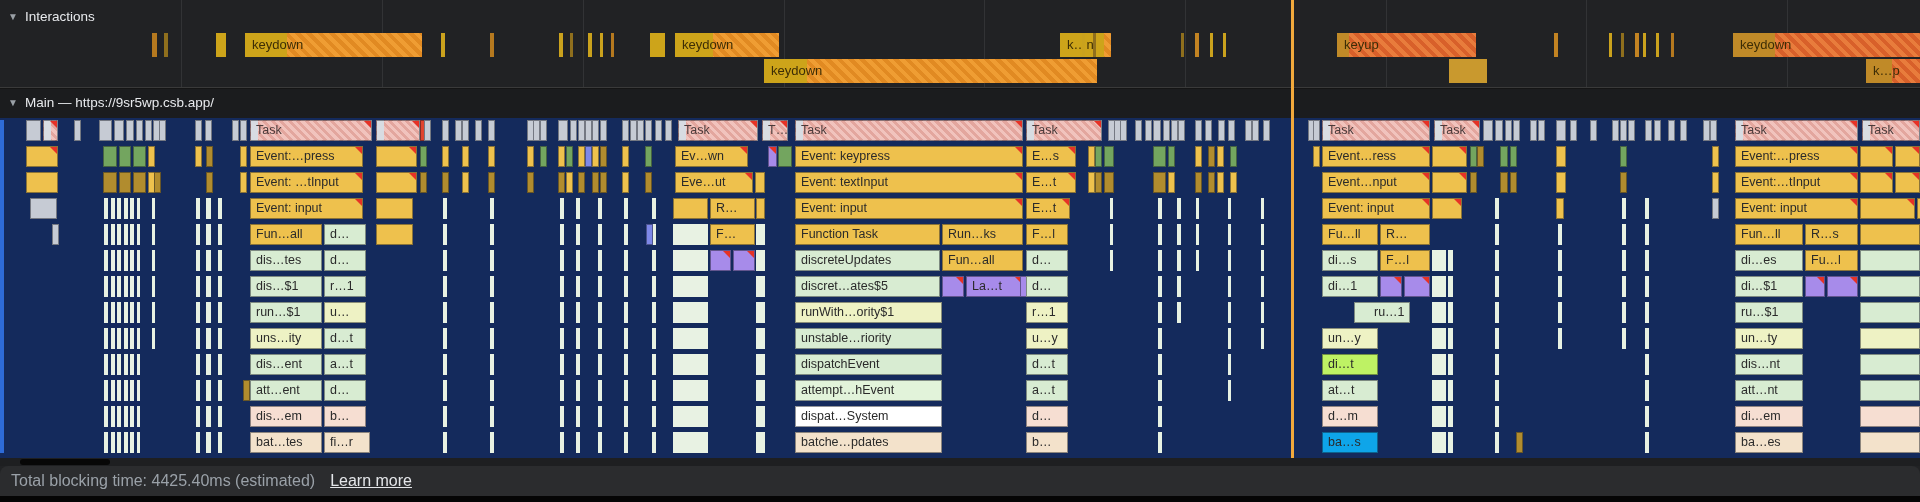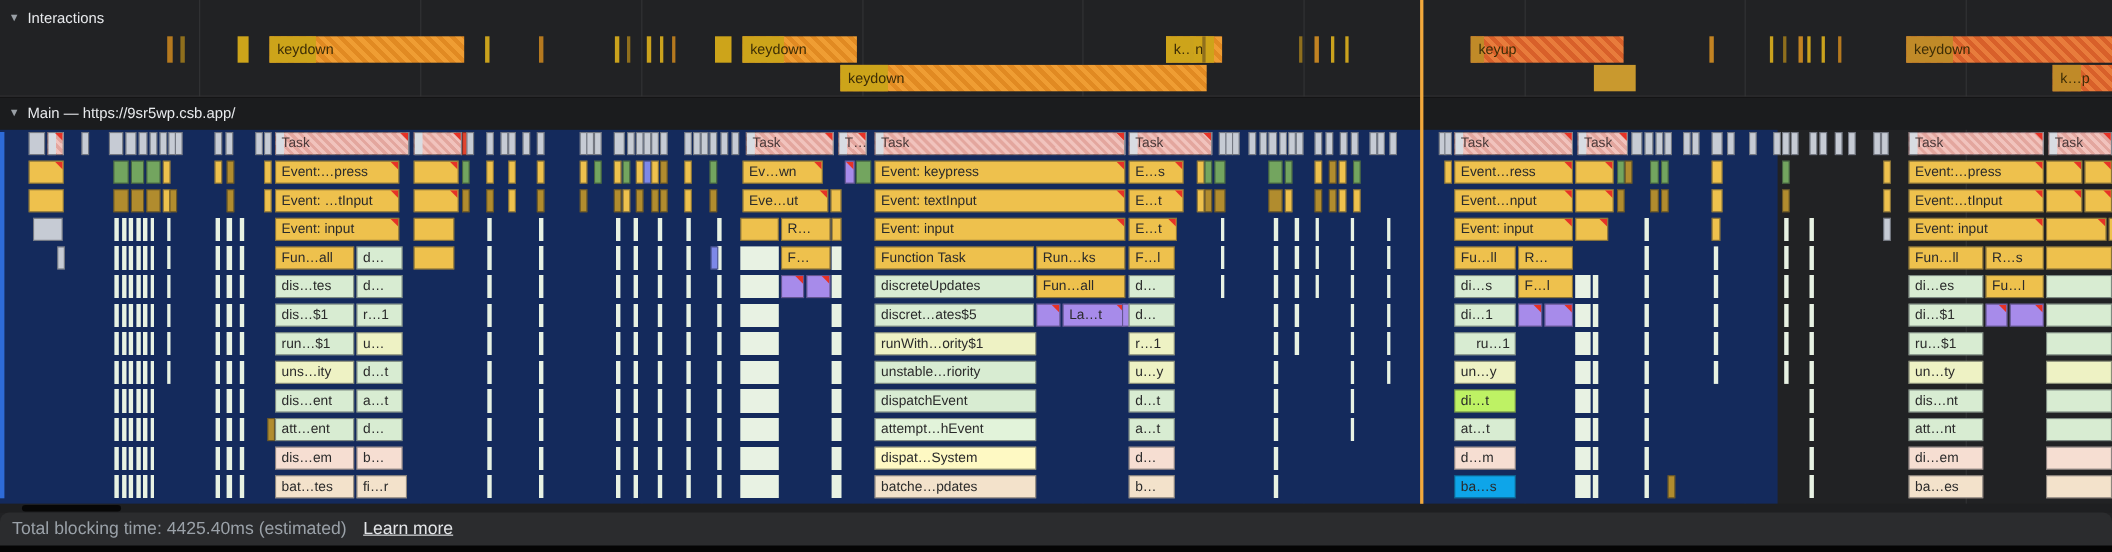--- a/index.html
+++ b/index.html
@@ -35,21 +35,21 @@
   .ib.ku{
     background-image:
       linear-gradient(90deg,#c08a28 0,#c08a28 var(--lead,0px),rgba(0,0,0,0) var(--lead,0px)),
       repeating-linear-gradient(45deg,#e87c3c 0 4px,#d8602a 4px 8px);
   }
   .ib.tan{background:#c9992e;}
   .itick{position:absolute;height:24px;z-index:3;}
   .ix-sep{position:absolute;left:0;top:87px;width:1920px;height:1px;background:#3a3a3a;z-index:2;}
   
   .flame{
-    position:absolute;left:0;top:117px;width:1616px;height:341px;
+    position:absolute;left:0;top:117px;width:1920px;height:341px;
     background:#142a5c;z-index:1;
   }
   .fb{
     position:absolute;height:21px;line-height:19px;font-size:12.5px;
     color:#2a2a2a;padding-left:5px;box-sizing:border-box;
     border:1px solid rgba(15,20,30,.45);
     overflow:hidden;white-space:nowrap;z-index:3;
   }
   .fb.c-task{
     background-image:
@@ -320,21 +320,21 @@
       <div class="fb c-ev" style="left: 942px; top: 133px; width: 81px; background: rgb(238, 193, 77);">Fun…all</div>
       <div class="fb c-g" style="left: 795px; top: 159px; width: 145px; background: rgb(216, 236, 210);">discret…ates$5</div>
       <div class="fb c-pu" style="left: 942px; top: 159px; width: 22px; background: rgb(167, 139, 234);">
         <span class="tri"></span>
       </div>
       <div class="fb c-pu" style="left: 966px; top: 159px; width: 57px; background: rgb(167, 139, 234);">La…t<span class="tri"></span></div>
       <div class="fb c-y" style="left: 795px; top: 185px; width: 147px; background: rgb(238, 242, 196);">runWith…ority$1</div>
       <div class="fb c-g" style="left: 795px; top: 211px; width: 147px; background: rgb(216, 236, 210);">unstable…riority</div>
       <div class="fb c-g" style="left: 795px; top: 237px; width: 147px; background: rgb(216, 236, 210);">dispatchEvent</div>
       <div class="fb c-m" style="left: 795px; top: 263px; width: 147px; background: rgb(226, 243, 218);">attempt…hEvent</div>
-      <div class="fb c-p" style="left: 795px; top: 289px; width: 147px; background: #fef9c3;">dispat…System</div>
+      <div class="fb c-p" style="left: 795px; top: 289px; width: 147px; background: #ffffff;">dispat…System</div>
       <div class="fb c-t" style="left: 795px; top: 315px; width: 147px; background: rgb(243, 226, 203);">batche…pdates</div>
       <div class="fb c-task" style="left: 1026px; top: 3px; width: 76px;">Task<span class="tri"></span></div>
       <div class="fb c-ev" style="left: 1026px; top: 29px; width: 50px; background: rgb(238, 193, 77);">E…s<span class="tri"></span></div>
       <div class="fb c-ev" style="left: 1026px; top: 55px; width: 50px; background: rgb(238, 193, 77);">E…t<span class="tri"></span></div>
       <div class="fb c-ev" style="left: 1026px; top: 81px; width: 44px; background: rgb(238, 193, 77);">E…t<span class="tri"></span></div>
       <div class="fb c-ev" style="left: 1026px; top: 107px; width: 42px; background: rgb(238, 193, 77);">F…l</div>
       <div class="fb c-g" style="left: 1026px; top: 133px; width: 42px; background: rgb(216, 236, 210);">d…</div>
       <div class="fb c-pu" style="left: 1020px; top: 159px; width: 5px; background: rgb(167, 139, 234);"></div>
       <div class="fb c-g" style="left: 1026px; top: 159px; width: 42px; background: rgb(216, 236, 210);">d…</div>
       <div class="fb c-y" style="left: 1026px; top: 185px; width: 42px; background: rgb(238, 242, 196);">r…1</div>
@@ -409,21 +409,21 @@
       <div class="fb c-ev" style="left: 1380px; top: 107px; width: 50px; background: rgb(238, 193, 77);">R…</div>
       <div class="fb c-g" style="left: 1322px; top: 133px; width: 56px; background: rgb(216, 236, 210);">di…s</div>
       <div class="fb c-ev" style="left: 1380px; top: 133px; width: 50px; background: rgb(238, 193, 77);">F…l</div>
       <div class="fb c-g" style="left: 1322px; top: 159px; width: 56px; background: rgb(216, 236, 210);">di…1</div>
       <div class="fb c-pu" style="left: 1380px; top: 159px; width: 22px; background: rgb(167, 139, 234);">
         <span class="tri"></span>
       </div>
       <div class="fb c-pu" style="left: 1404px; top: 159px; width: 26px; background: rgb(167, 139, 234);">
         <span class="tri"></span>
       </div>
-      <div class="fb c-g" style="left: 1322px; top: 185px; width: 56px; background: rgb(216, 236, 210); padding-left: 19px;">ru…1</div>
+      <div class="fb c-g" style="left: 1354px; top: 185px; width: 56px; background: rgb(216, 236, 210); padding-left: 19px;">ru…1</div>
       <div class="fb c-y" style="left: 1322px; top: 211px; width: 56px; background: rgb(238, 242, 196);">un…y</div>
       <div class="fb c-g" style="left: 1322px; top: 237px; width: 56px; background: #bef264;">di…t</div>
       <div class="fb c-g" style="left: 1322px; top: 263px; width: 56px; background: rgb(216, 236, 210);">at…t</div>
       <div class="fb c-p" style="left: 1322px; top: 289px; width: 56px; background: rgb(246, 222, 210);">d…m</div>
       <div class="fb c-t" style="left: 1322px; top: 315px; width: 56px; background: #0ea5e9;">ba…s</div>
       <div class="fb c-ol" style="left: 1516px; top: 315px; width: 4px; background: rgb(177, 140, 46);"></div>
       <div class="fb c-gr" style="left: 1530px; top: 3px; width: 6px; background: rgb(198, 203, 212);"></div>
       <div class="fb c-gr" style="left: 1538px; top: 3px; width: 4px; background: rgb(198, 203, 212);"></div>
       <div class="fb c-gr" style="left: 1556px; top: 3px; width: 10px; background: rgb(198, 203, 212);"></div>
       <div class="fb c-gr" style="left: 1570px; top: 3px; width: 5px; background: rgb(198, 203, 212);"></div>

